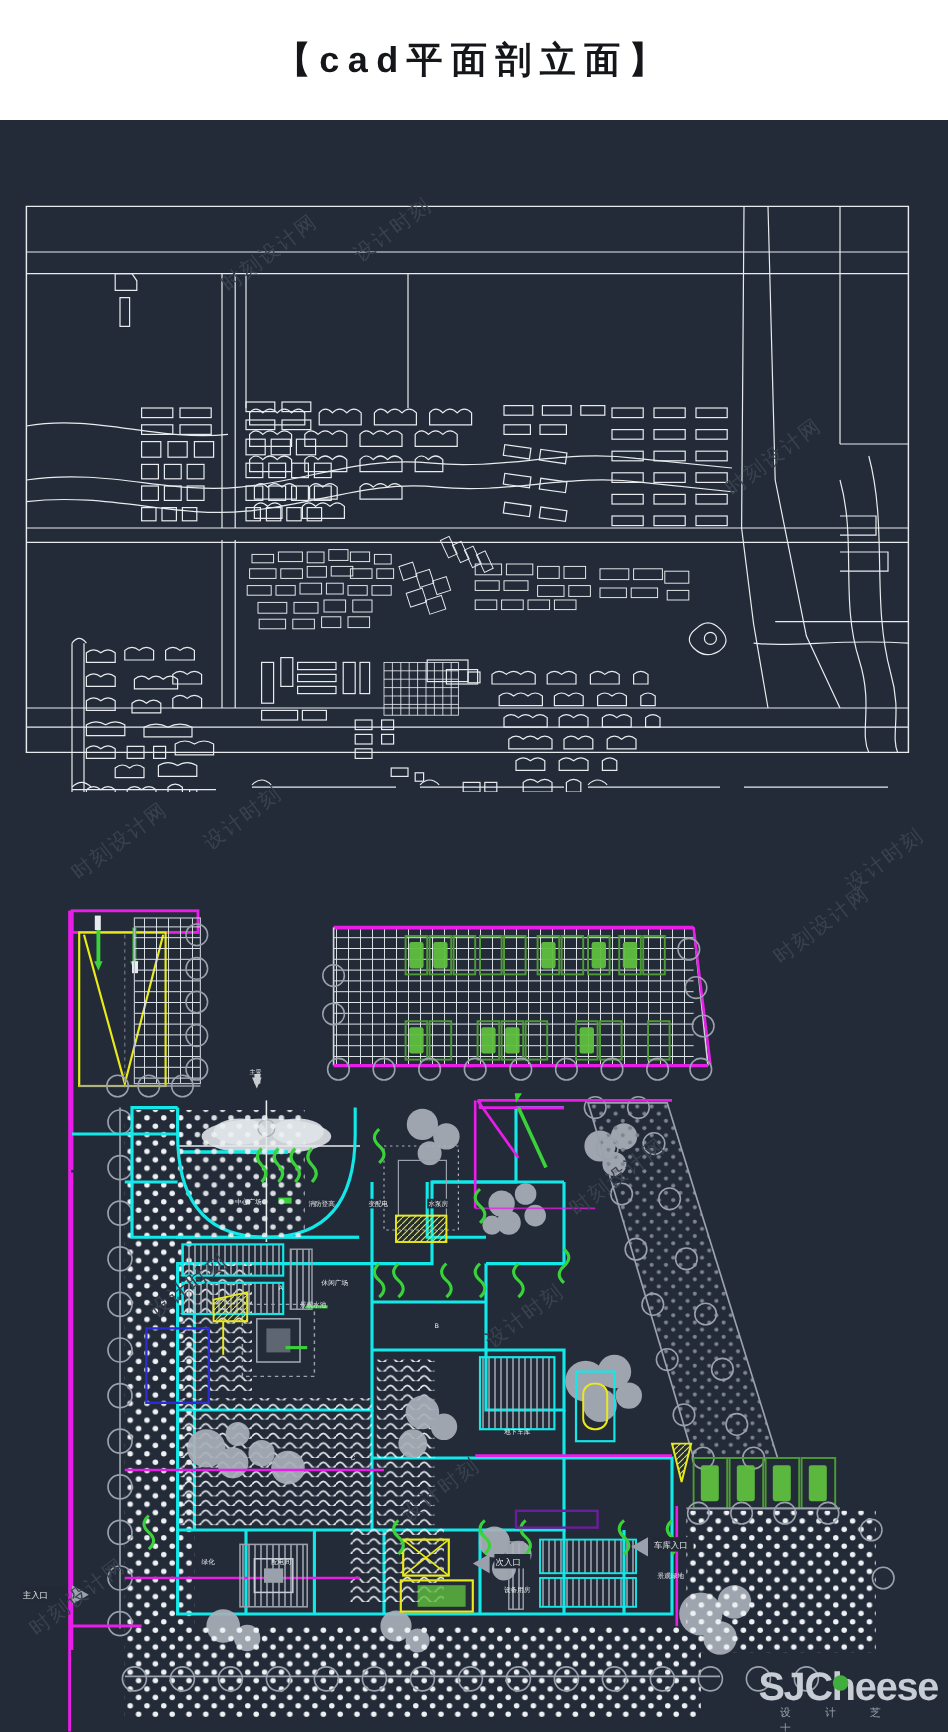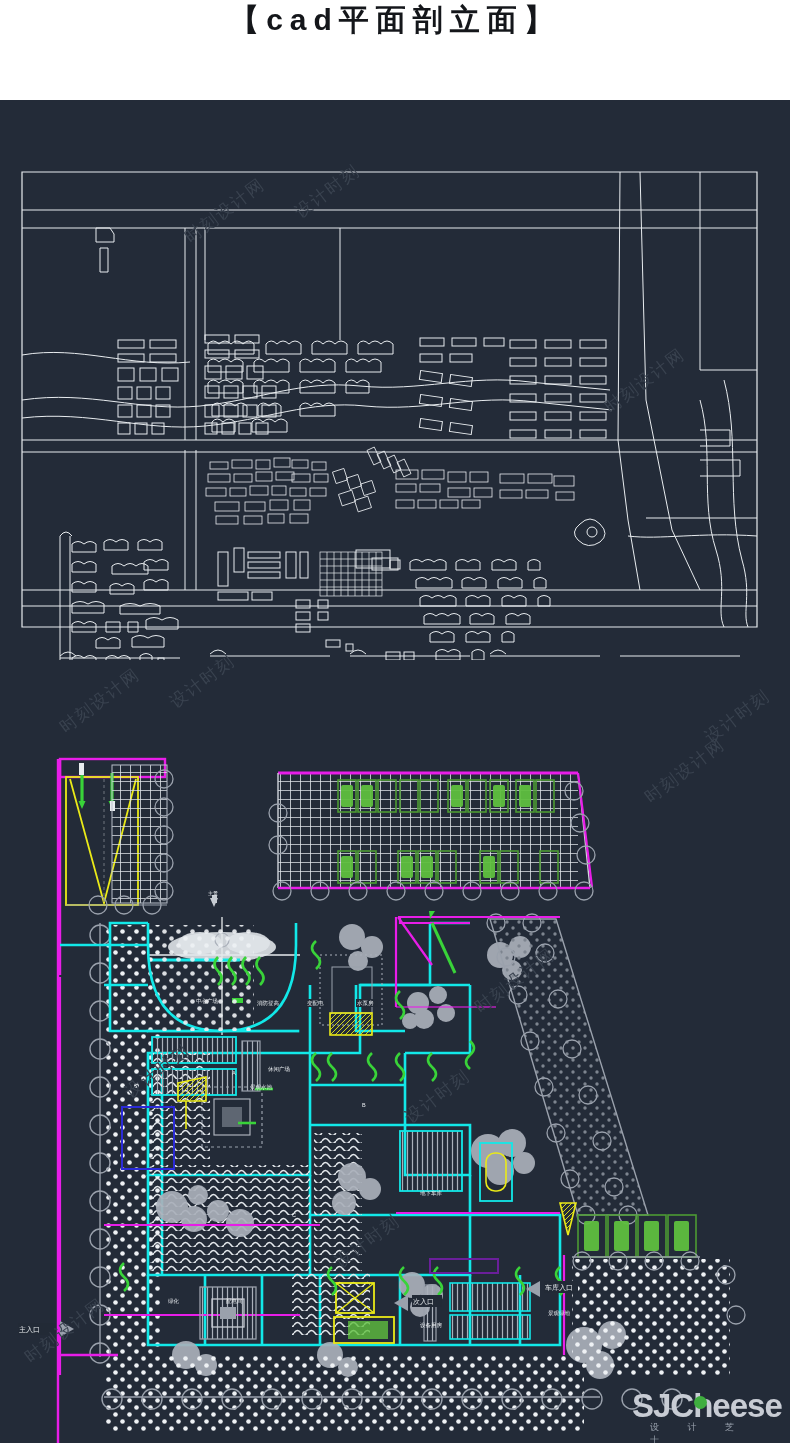--- a/index.html
+++ b/index.html
@@ -7,21 +7,21 @@
     width:790px;height:1443px;
     background:#232b38;
     font-family:"Liberation Sans","DejaVu Sans",sans-serif;
     overflow:hidden;
     position:relative;
   }
   
   #header{
     width:790px;height:100px;
     background:#ffffff;
-    display:flex;justify-content:center;
+    display:flex;align-items:center;justify-content:center;
     position:relative;
   }
   #header-title{
     font-size:30px;font-weight:bold;color:#14161a;
     letter-spacing:7px;
     font-family:"Liberation Sans","DejaVu Sans",sans-serif;
     white-space:nowrap;
   }
   
   #canvas{

